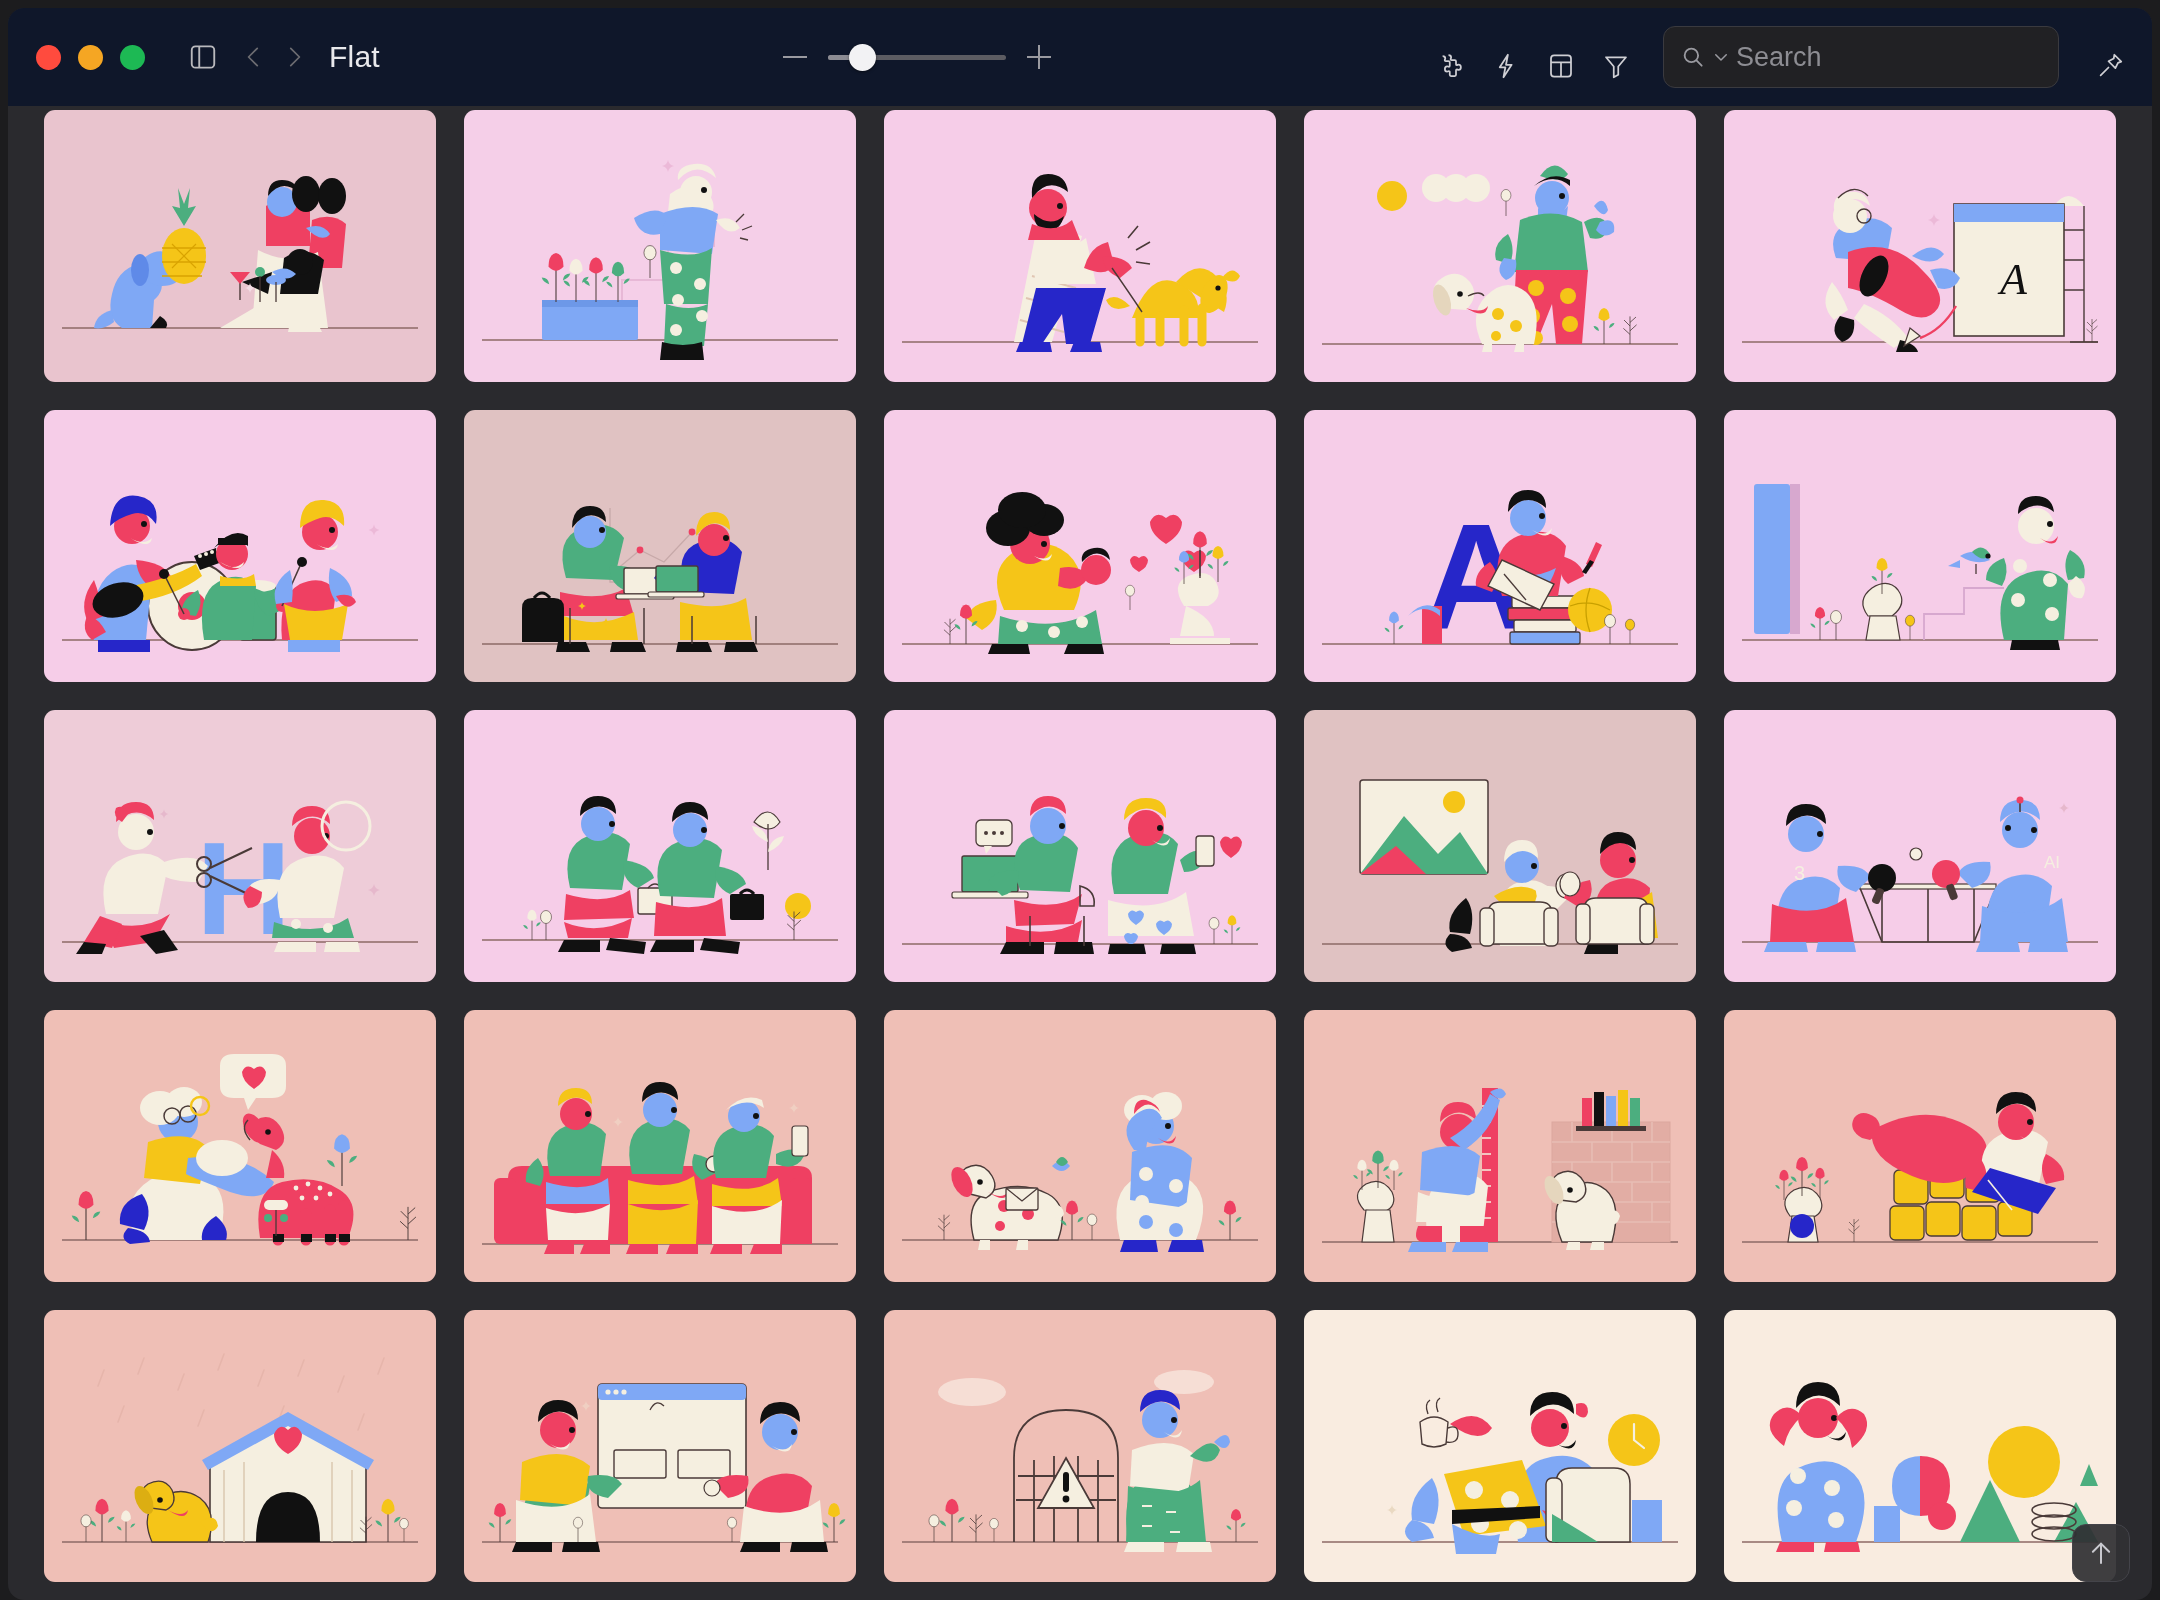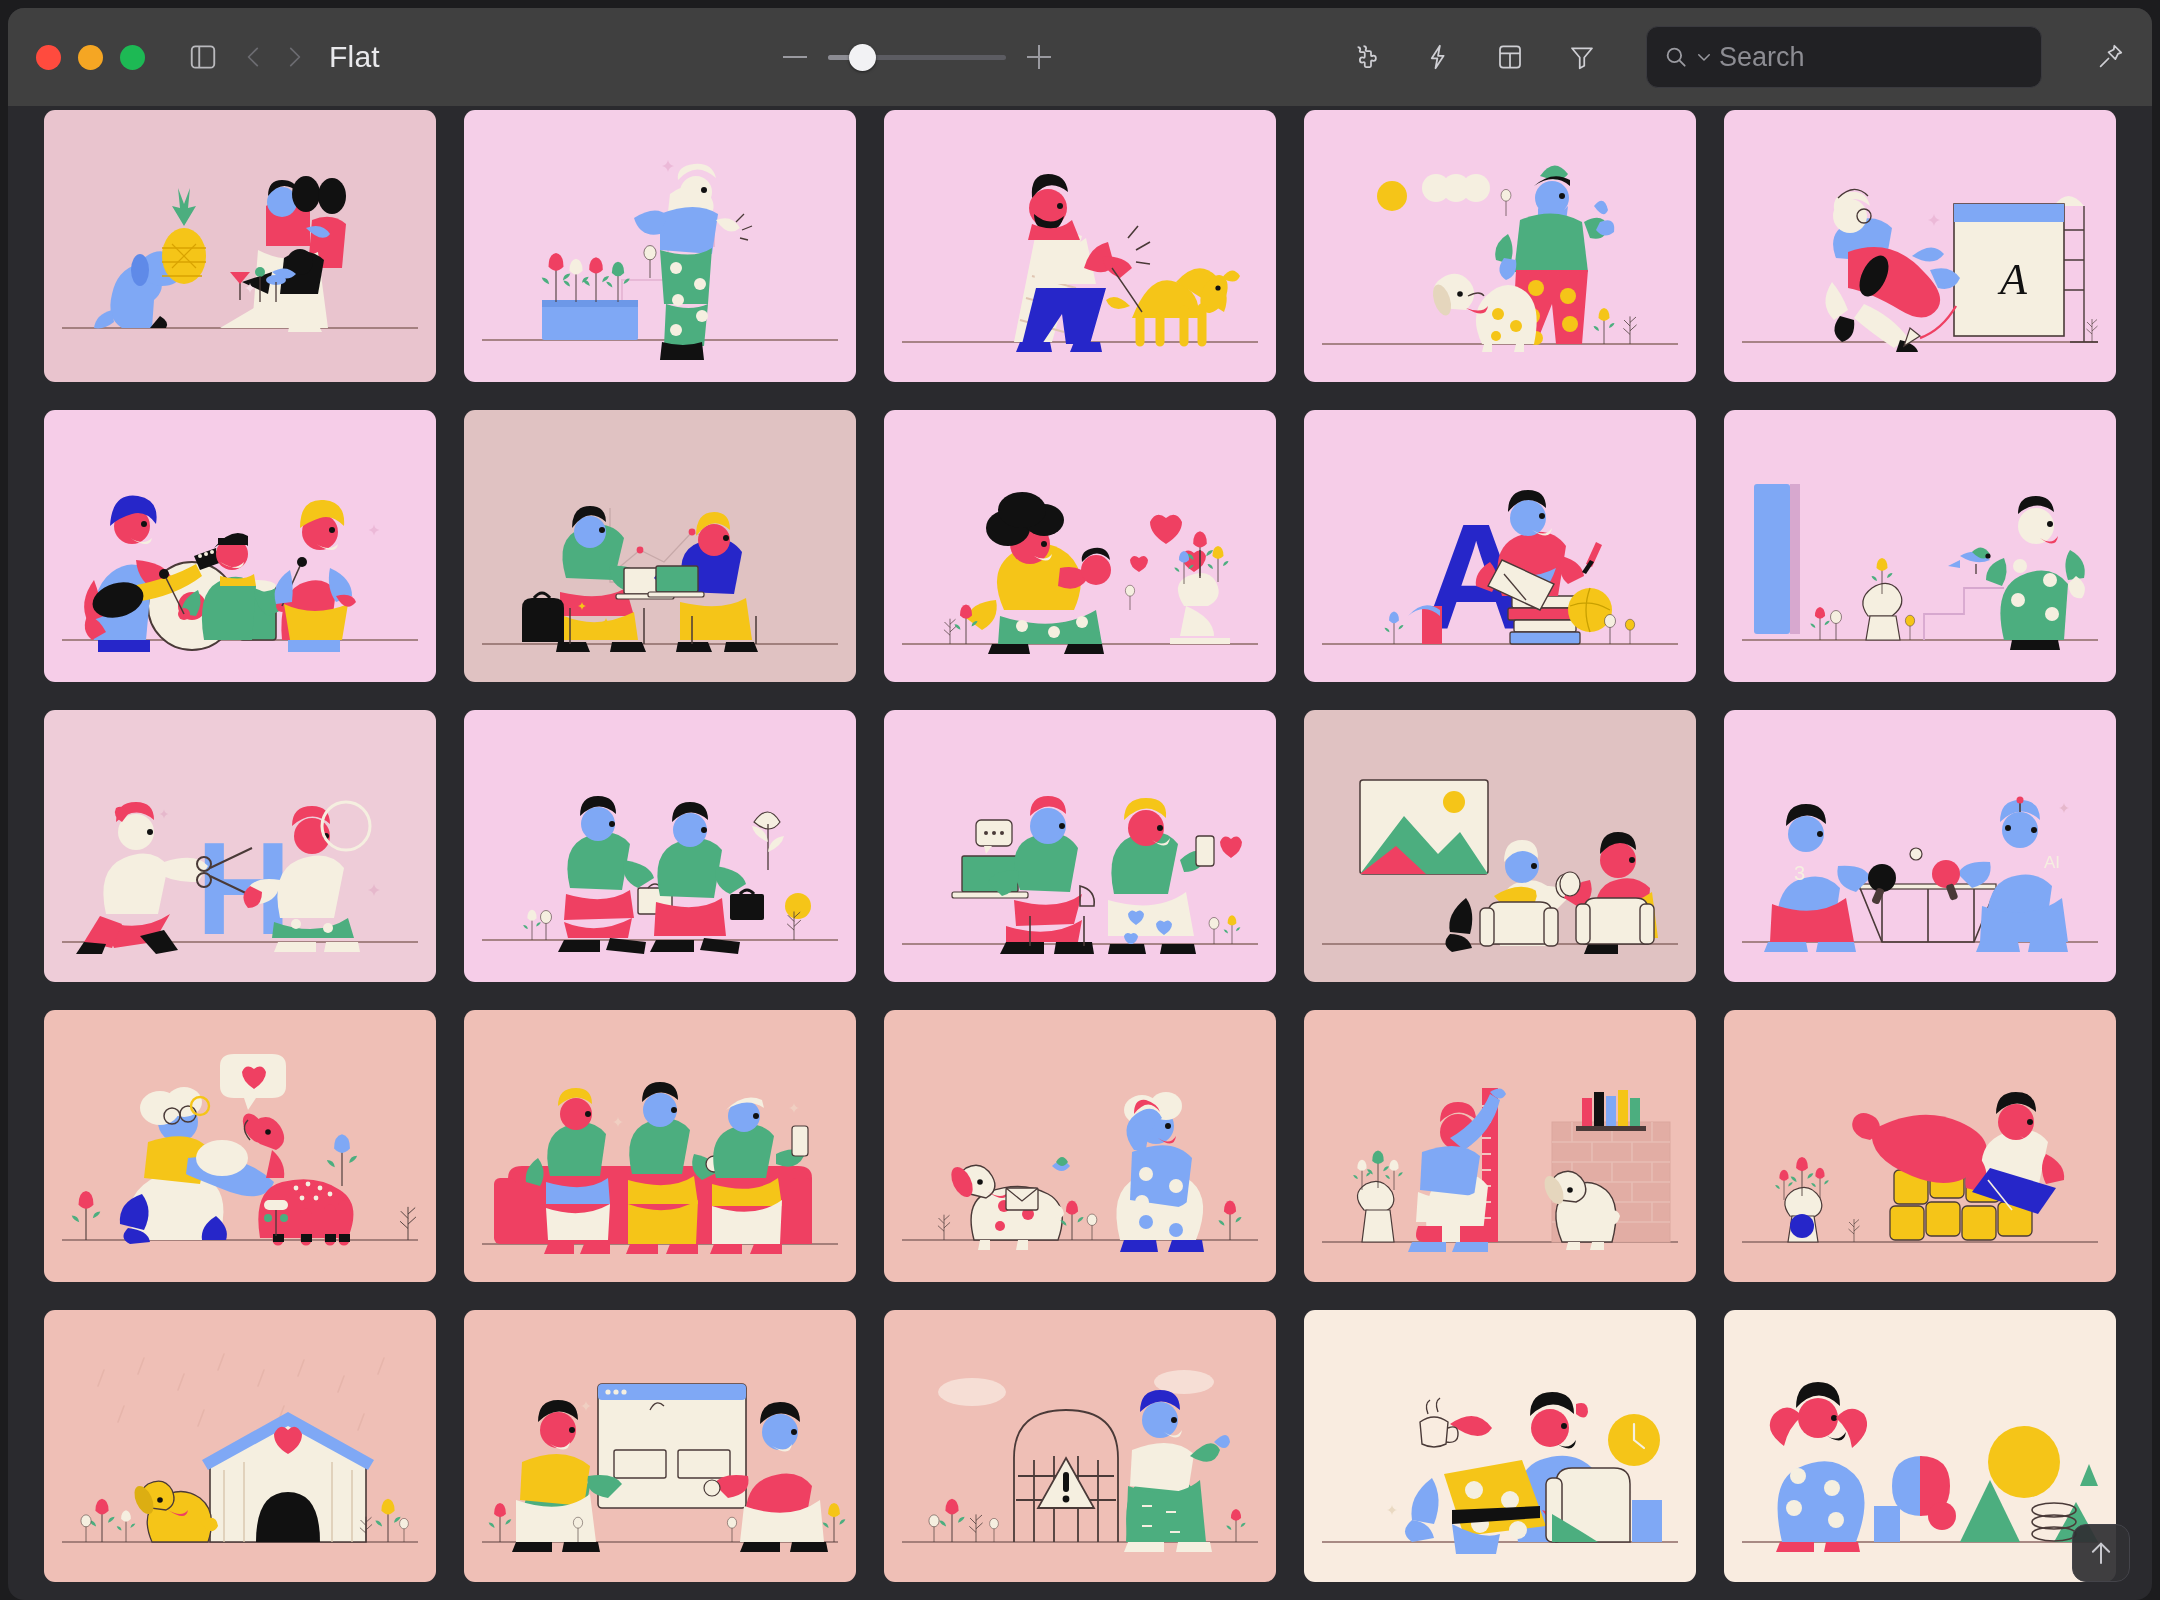--- a/index.html
+++ b/index.html
@@ -20,21 +20,21 @@
     border-radius: 16px 16px 16px 16px;
     overflow: hidden;
     display: flex;
     flex-direction: column;
   }
 
   .titlebar {
     position: relative;
     height: 98px;
     flex: 0 0 98px;
-    background: #404040;
+    background: #0f172a;
     display: flex;
     align-items: center;
     padding: 0 20px 0 20px;
   }
 
   
   .traffic { display: flex; gap: 17px; align-items: center; margin-left: 8px; }
   .tl { width: 25px; height: 25px; border-radius: 50%; }
   .tl.red { background: #ff4b3e; }
   .tl.yellow { background: #f5a623; }
@@ -106,22 +106,22 @@
     position: absolute; top: 4px;
     width: 27px; height: 27px;
     border-radius: 50%;
     background: #f2f2f4;
     box-shadow: 0 1px 3px rgba(0,0,0,.5);
   }
 
   .tb-right {
     margin-left: auto;
     display: flex;
-    align-items: center;
-    gap: 28px;
+    align-items: flex-end;
+    gap: 11px;
   }
   .tb-right .tb-icon { color: #cfcfd4; width: 44px; height: 44px; }
 
   .searchbox {
     width: 396px; height: 62px;
     background: #212124;
     border: 1px solid #3a3a3f;
     border-radius: 12px;
     display: flex;
     align-items: center;

